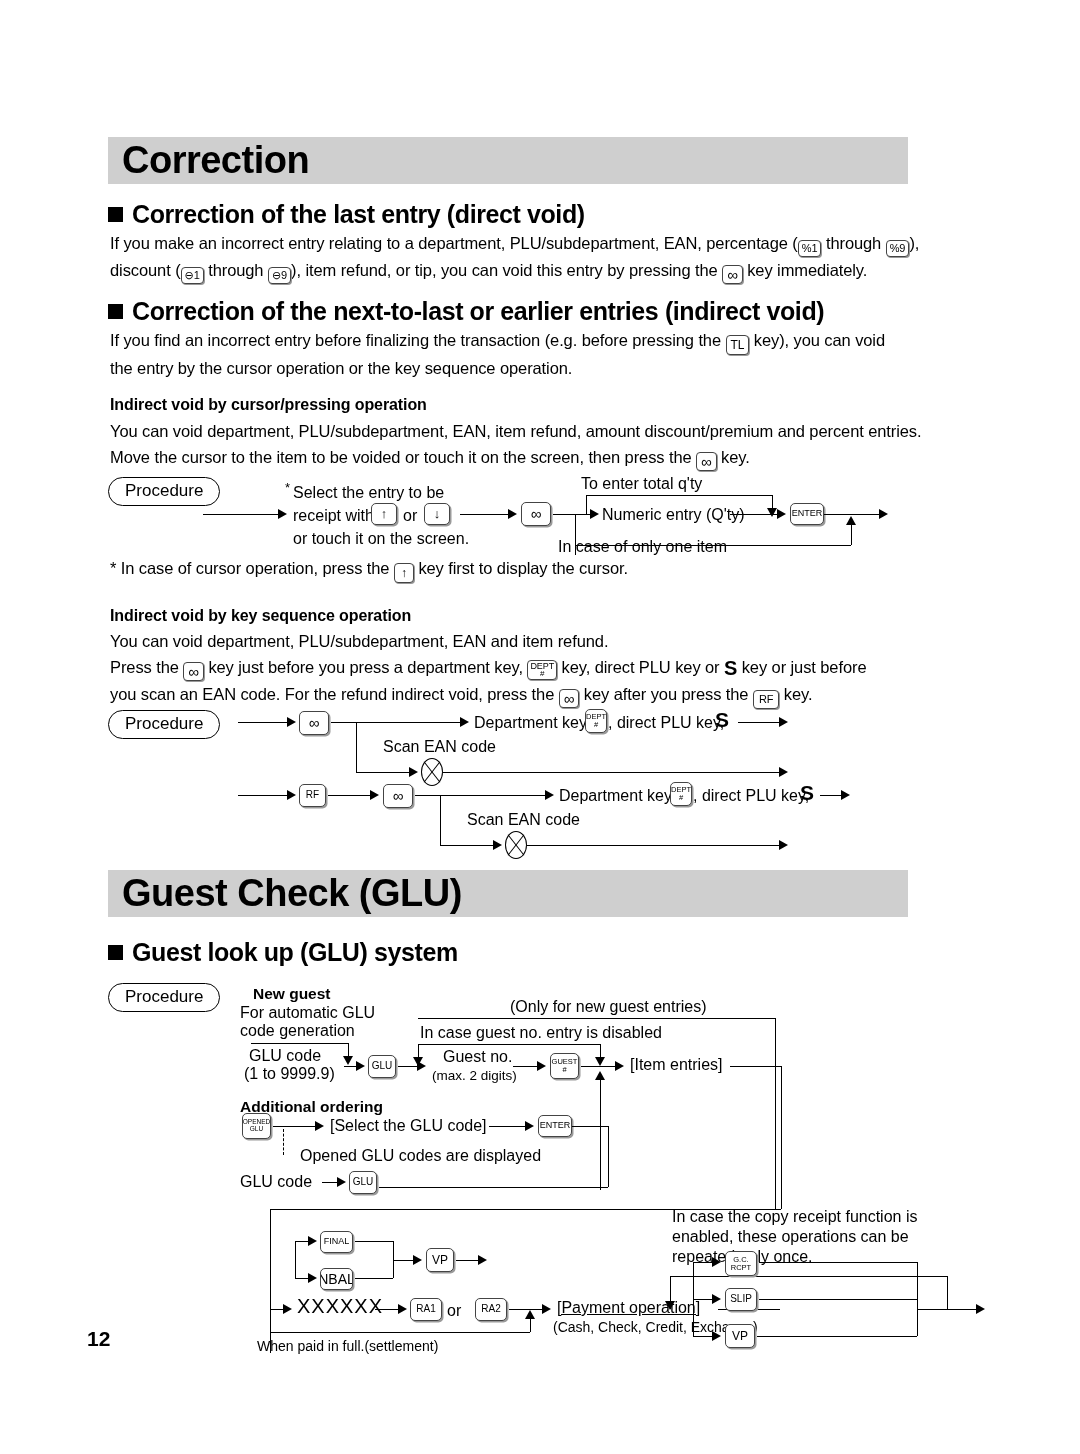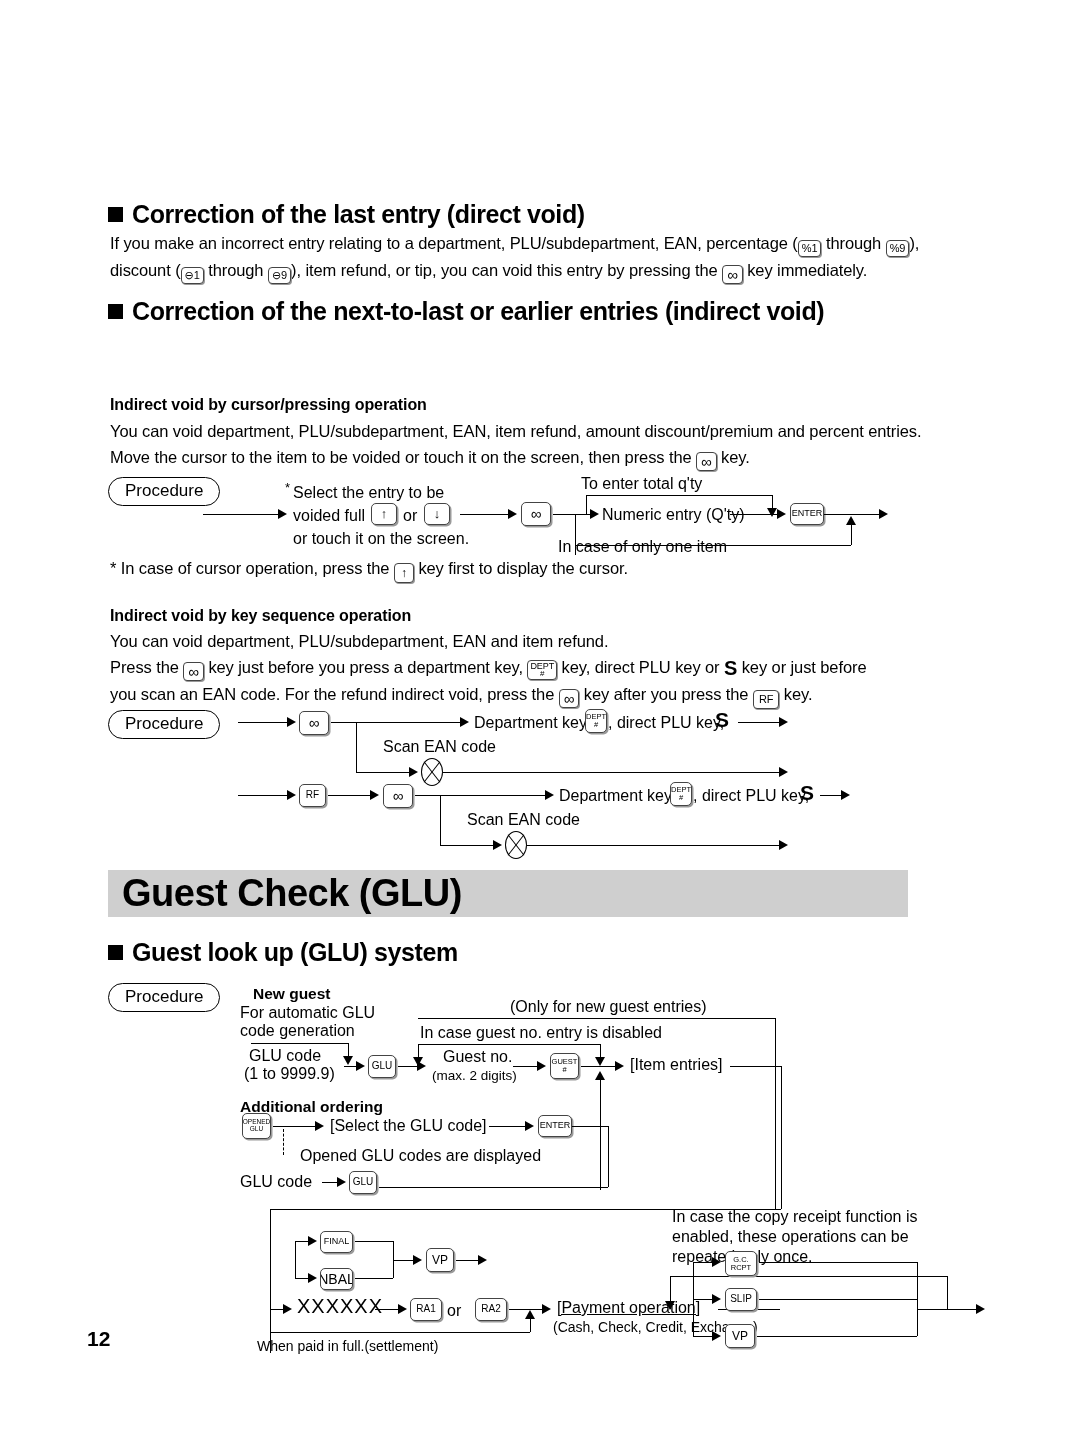--- a/index.html
+++ b/index.html
@@ -119,58 +119,67 @@
   .ean:before { transform:translate(-50%,-50%) rotate(52deg); }
   .ean:after  { transform:translate(-50%,-50%) rotate(-52deg); }
 
   .pageno { position:absolute; font-size:21px; font-weight:bold; }
 </style>
 </head>
 <body>
 
 <div class="page">
 
+  <div class="banner" style="left:108px; top:137px; width:800px; height:47px;">
+    <div class="banner-text">Correction</div>
+  </div>
 
   <div class="sec-head" style="left:108px; top:200px;">
     <span class="sq"></span>
     <span class="sec-head-text">Correction of the last entry (direct void)</span>
   </div>
 
   <div class="para" style="left:110px; top:230px; width:810px;">
     <span>If you make an incorrect entry relating to a department, PLU/subdepartment, EAN, percentage (</span><span class="k">%1</span>
     <span>through</span> <span class="k">%9</span><span>),</span><br>
     <span>discount (</span><span class="k">⊖1</span>
     <span>through</span> <span class="k">⊖9</span><span>), item refund, or tip, you can void this entry by pressing the</span>
     <span class="k void">∞</span>
     <span>key immediately.</span>
   </div>
 
   <div class="sec-head" style="left:108px; top:297px;">
     <span class="sq"></span>
     <span class="sec-head-text">Correction of the next-to-last or earlier entries (indirect void)</span>
   </div>
 
+  <div class="para" style="left:110px; top:327px; width:810px;">
+    <span>If you find an incorrect entry before finalizing the transaction (e.g. before pressing the</span>
+    <span class="k tl">TL</span>
+    <span>key), you can void</span><br>
+    <span>the entry by the cursor operation or the key sequence operation.</span>
+  </div>
 
   <div class="bold-sub" style="left:110px; top:396px;">Indirect void by cursor/pressing operation</div>
 
   <div class="para" style="left:110px; top:418px; width:815px;">
     <span>You can void department, PLU/subdepartment, EAN, item refund, amount discount/premium and percent entries.</span><br>
     <span>Move the cursor to the item to be voided or touch it on the screen, then press the</span>
     <span class="k void">∞</span>
     <span>key.</span>
   </div>
 
   <div class="proc" style="left:108px; top:477px;">Procedure</div>
 
   <div class="dg" style="left:0; top:0; width:1080px; height:1454px;">
 
     <div class="lbl" style="left:285px; top:478px; font-size:13px;">*</div>
     <div class="lbl" style="left:293px; top:483px;">Select the entry to be</div>
 
-    <div class="lbl" style="left:293px; top:506px;">voided full</div>
+    <div class="lbl" style="left:293px; top:506px;">receipt with</div>
     <div class="key" style="left:371px; top:503px; width:26px; height:22px; font-size:13px;">
       <span>↑</span>
     </div>
     <div class="lbl" style="left:403px; top:506px;">or</div>
     <div class="key" style="left:424px; top:503px; width:26px; height:22px; font-size:13px;">
       <span>↓</span>
     </div>
     <div class="lbl" style="left:293px; top:529px;">or touch it on the screen.</div>
 
     <div class="hl" style="left:203px; top:514px; width:75px;"></div>

